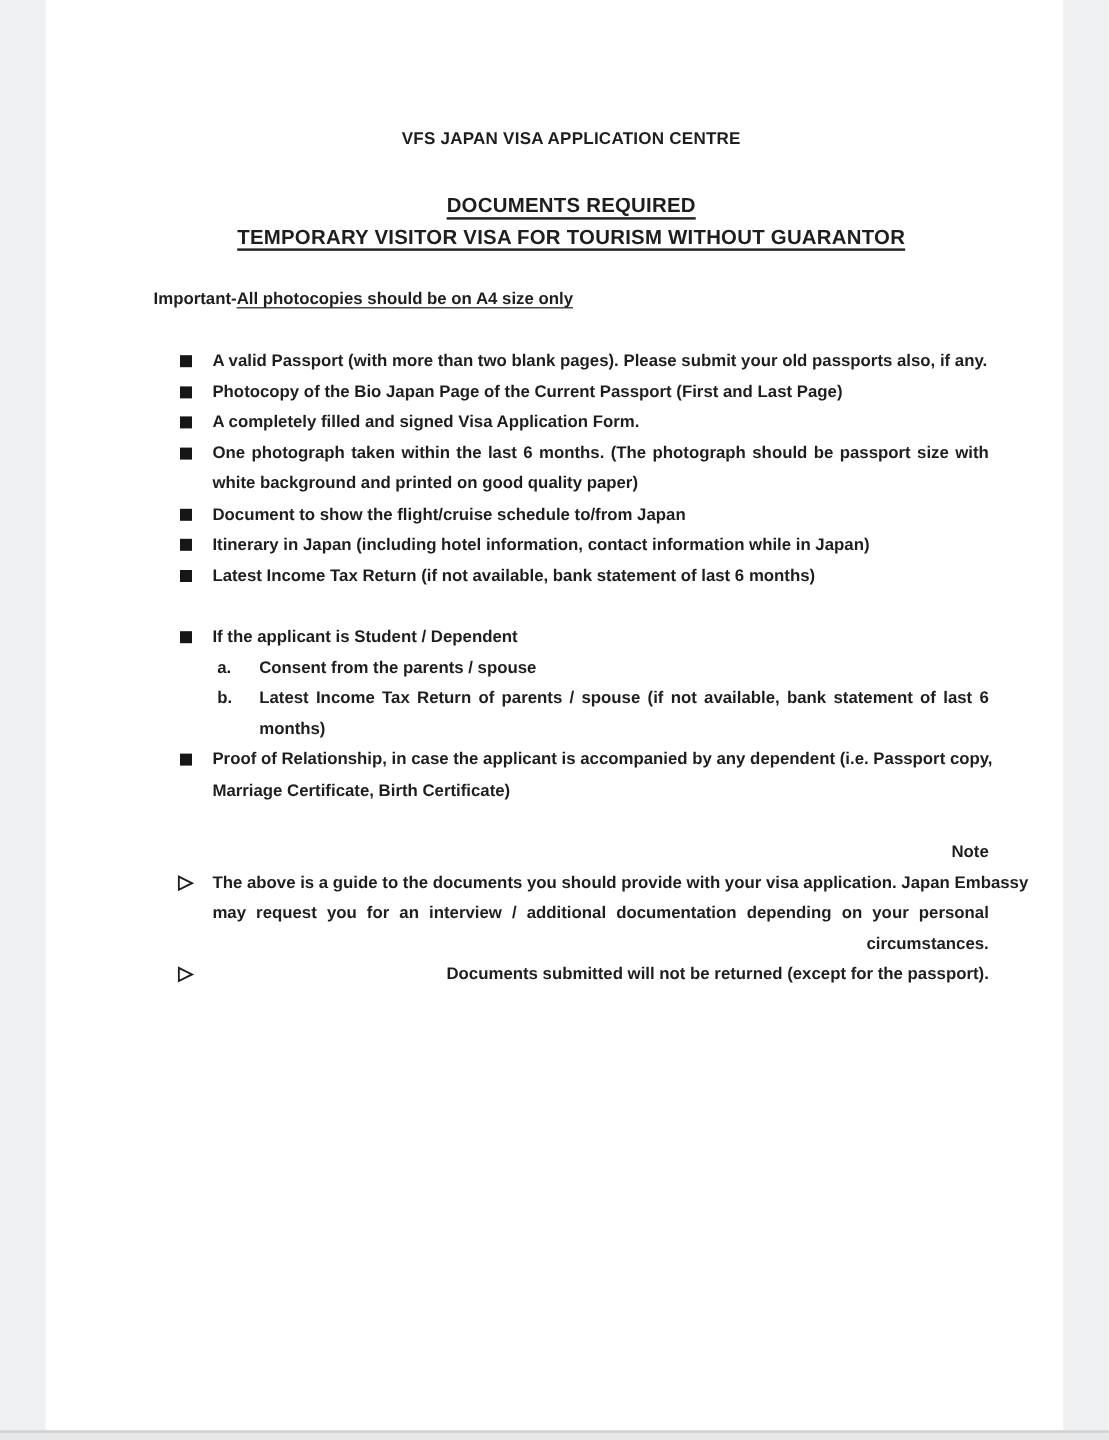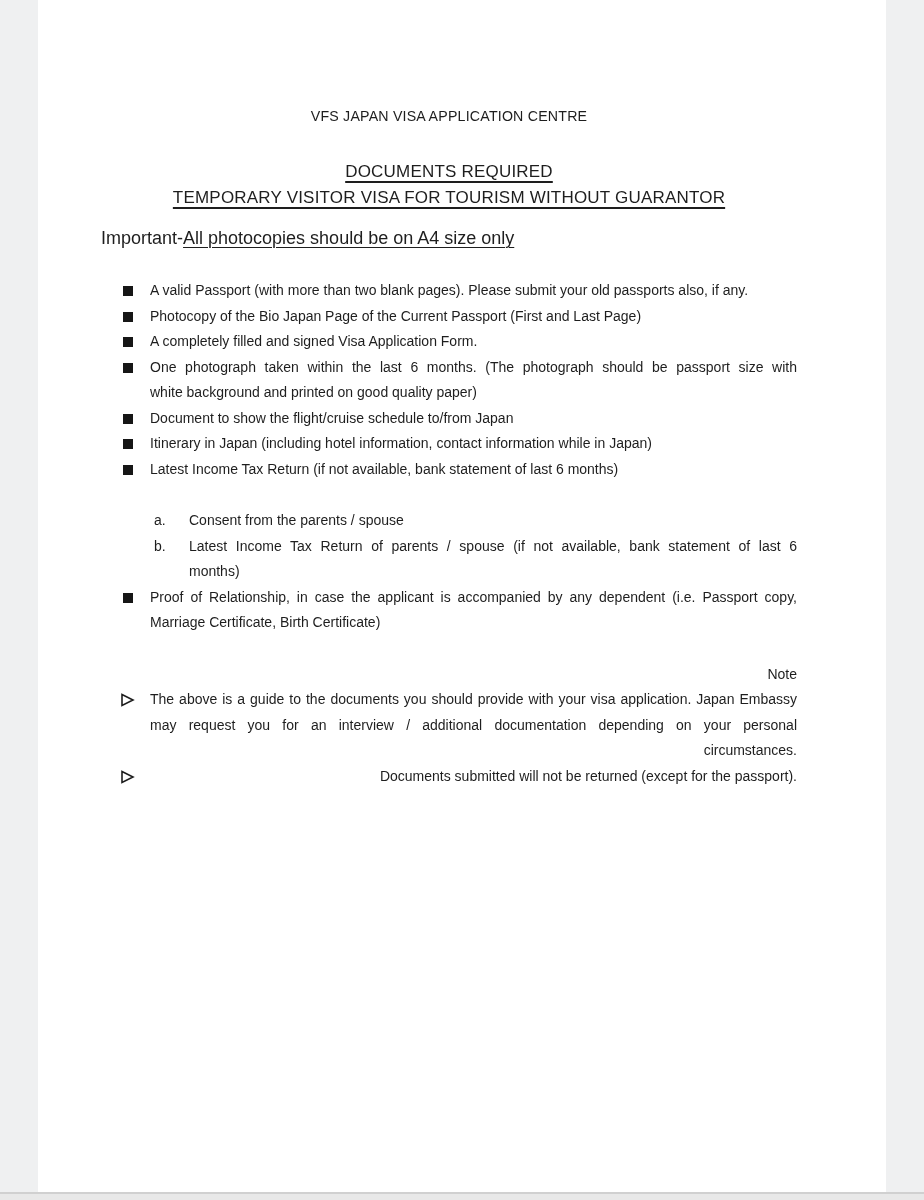--- a/index.html
+++ b/index.html
@@ -6,33 +6,33 @@
   body{
     width:924px;height:1200px;position:relative;overflow:hidden;
     background:#ffffff;
     font-family:"Liberation Sans","DejaVu Sans",sans-serif;
     color:#1e1e1e;
   }
   .side-margin{position:absolute;top:0;width:38px;height:1200px;background:#eff0f1;}
   .side-margin.left{left:0;}
   .side-margin.right{right:0;}
   .bottom-edge{position:absolute;left:0;bottom:0;width:924px;height:6px;background:#e8e8e8;border-top:2px solid #d0d0d0;}
-  .page-content{position:absolute;left:101px;top:0;width:696px;}
+  .page-content{position:absolute;left:128px;top:0;width:696px;font-weight:bold;}
 
   .centre-name{
     padding-top:107px;text-align:center;
     font-size:14.2px;line-height:18px;letter-spacing:0.2px;
   }
   .doc-title{margin-top:34px;text-align:center;font-size:17px;line-height:26px;letter-spacing:0.2px;}
   .doc-title .u{
     text-decoration:underline;
     text-decoration-thickness:1.6px;
     text-underline-offset:4px;
   }
-  .important-line{margin-top:17px;font-size:18px;line-height:20px;}
+  .important-line{margin-top:27px;font-size:14px;line-height:20px;}
   .important-line .u{
     text-decoration:underline;
     text-decoration-thickness:1.3px;
     text-underline-offset:3px;
   }
 
   .list{font-size:14px;line-height:25.5px;margin-left:20px;}
   .checklist{margin-top:30px;}
   .group2{margin-top:26px;}
   .note-section{margin-top:26px;text-align:right;}
@@ -102,20 +102,24 @@
 
     <div class="check-item">
       <span class="sq"></span>
       <div class="ln">Latest Income Tax Return (if not available, bank statement of last 6 months)</div>
     </div>
 
   </div>
 
   <div class="list group2">
 
+    <div class="check-item">
+      <span class="sq"></span>
+      <div class="ln">If the applicant is Student / Dependent</div>
+    </div>
 
     <div class="sub-item">
       <span class="sub-label">a.</span>
       <div class="ln">Consent from the parents / spouse</div>
     </div>
 
     <div class="sub-item">
       <span class="sub-label">b.</span>
       <div class="ln jl">Latest Income Tax Return of parents / spouse (if not available, bank statement of last 6</div>
       <div class="ln">months)</div>

